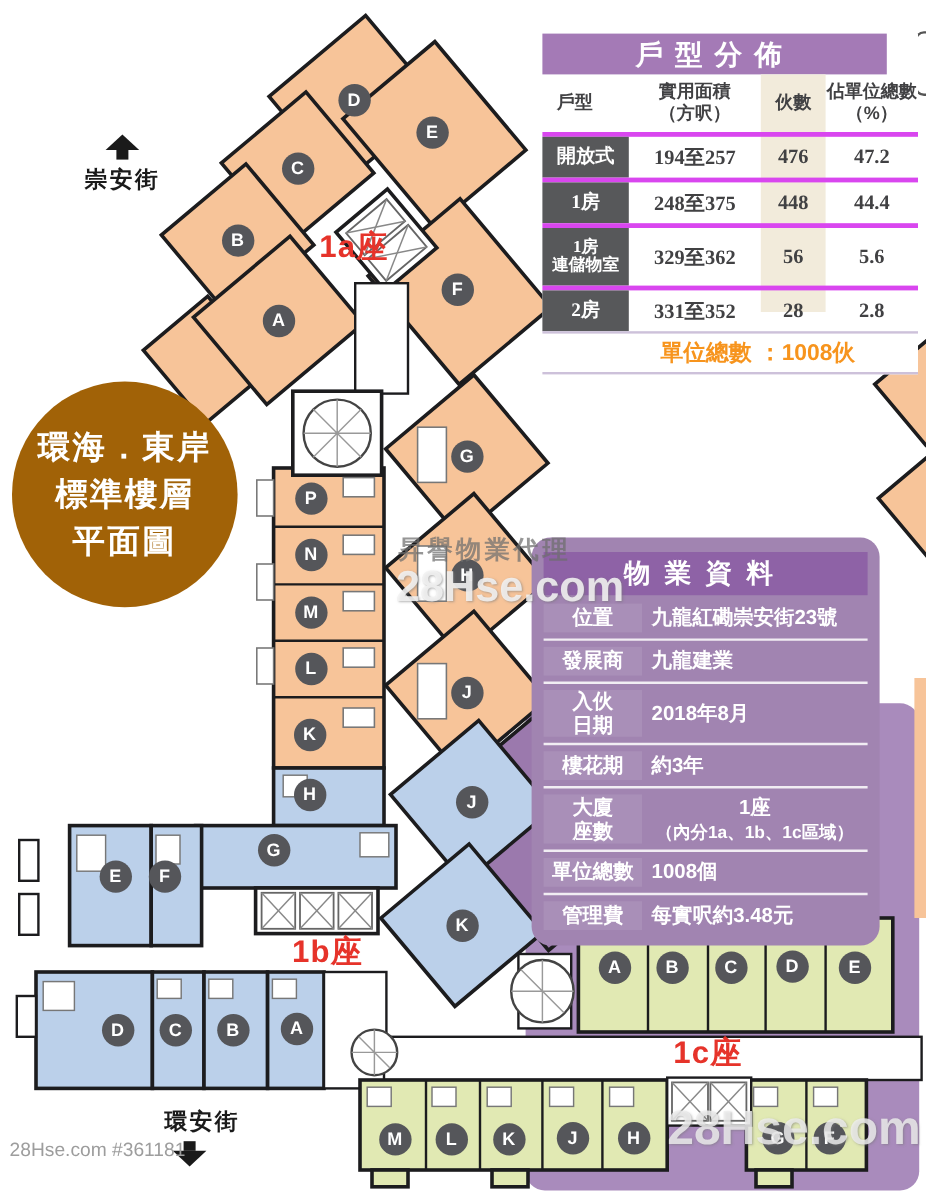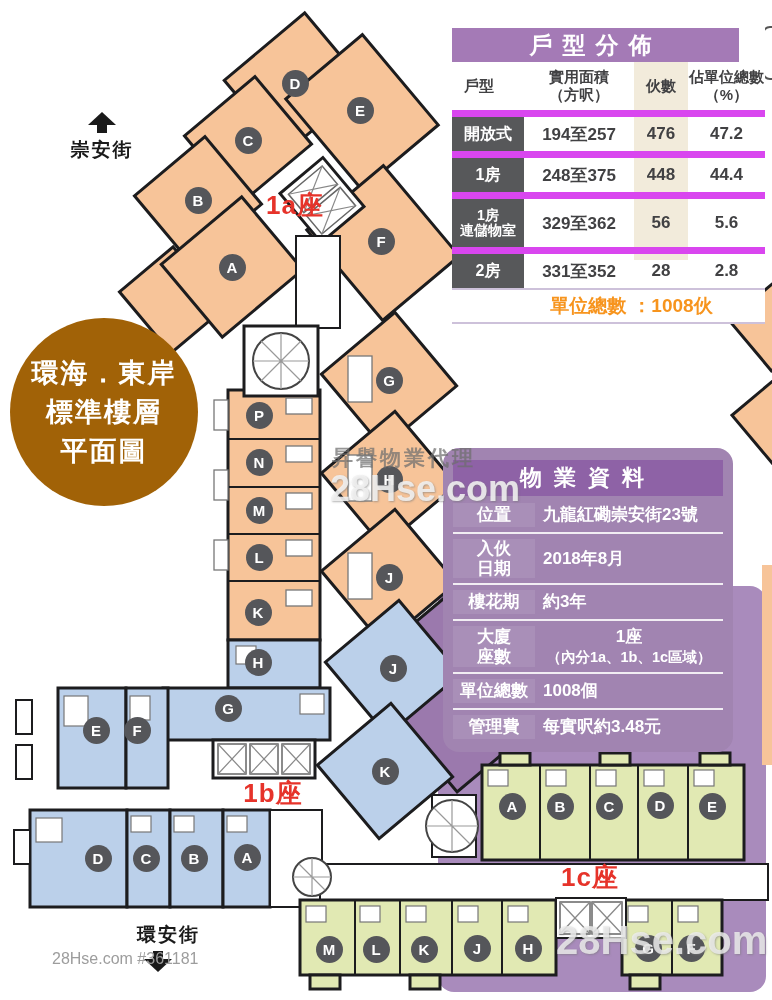--- a/index.html
+++ b/index.html
@@ -10,21 +10,21 @@
 
   
   .utable{position:absolute;left:452px;top:28px;width:313px;background:#fff;z-index:12;}
   .utitle{margin-right:26px;height:34px;background:#A47AB6;color:#fff;font-size:23px;
           font-weight:bold;text-align:center;line-height:34px;letter-spacing:10px;}
   .stripe{position:absolute;left:182px;top:34px;width:54px;height:198px;background:#F2EBDB;z-index:0;}
   .uhead,.urow{display:grid;grid-template-columns:72px 110px 54px 1fr;position:relative;z-index:1;align-items:center;}
   .uhead{height:48px;color:#414143;font-weight:bold;font-size:15px;text-align:center;
          white-space:pre-line;line-height:1.18;}
   .uhead .c1{text-align:left;padding-left:12px;}
-  .urow{border-top:7px solid #d946ef;height:34px;}
+  .urow{border-top:4px solid #d946ef;height:34px;font-family:Liberation Serif, serif;}
   .urow.tall{height:48px;}
   .tname{background:#57585A;color:#fff;font-weight:bold;font-size:16px;height:100%;
          display:flex;align-items:center;justify-content:center;white-space:pre-line;
          text-align:center;line-height:1.1;}
   .urow.tall .tname{font-size:14px;}
   .tval{text-align:center;color:#414143;font-weight:bold;font-size:17px;}
   .ufoot{border-top:2px solid #CDC1DA;border-bottom:2px solid #CDC1DA;height:32px;display:flex;
          align-items:center;justify-content:center;gap:6px;color:#F7941D;font-weight:bold;
          font-size:19px;position:relative;z-index:1;padding-left:46px;}
 
@@ -60,21 +60,21 @@
           justify-content:center;z-index:10;}
   .street-top{position:absolute;left:56px;top:112px;width:92px;text-align:center;z-index:12;}
   .arrow-up{width:0;height:0;border-left:14px solid transparent;border-right:14px solid transparent;
             border-bottom:13px solid #1a1a1a;margin:0 auto;}
   .arrow-stem{width:10px;height:8px;background:#1a1a1a;margin:0 auto;}
   .street-name{font-size:19px;font-weight:bold;color:#1a1a1a;margin-top:4px;letter-spacing:2px;}
   .street-bottom{position:absolute;left:116px;top:922px;width:84px;text-align:right;z-index:28;}
   .arrow-down{width:0;height:0;border-left:14px solid transparent;border-right:14px solid transparent;
               border-top:13px solid #1a1a1a;margin:0 auto;}
   .wm{position:absolute;z-index:30;pointer-events:none;white-space:nowrap;}
-  #wm-bl{left:8px;top:950px;font-size:16px;color:#9D9D9D;margin-left:44px;}
+  #wm-bl{left:8px;top:950px;font-size:16px;color:#9D9D9D;}
   #wm-agency{left:332px;top:444px;font-size:21px;color:rgba(110,110,110,.72);letter-spacing:3px;font-weight:bold;}
   #wm-center{left:330px;top:468px;font-size:36px;font-weight:bold;color:rgba(242,242,242,.88);
              text-shadow:1px 1px 2px rgba(120,120,120,.55);}
   #wm-br{left:556px;top:918px;font-size:40px;font-weight:bold;color:rgba(238,238,238,.82);
          text-shadow:1px 1px 2px rgba(120,120,120,.5);}
   .corner-box{position:absolute;left:762px;top:26px;width:44px;height:50px;border:2px solid #555;
               border-radius:8px;background:#fff;z-index:5;}
 </style>
 </head>
 <body>
@@ -353,20 +353,26 @@
   <div class="panel">
     <div class="ptitle">物業資料</div>
     <div id="prows">
         <div class="prow">
           <div class="plabel">位置</div>
           <div>
             <div class="pval">九龍紅磡崇安街23號</div>
           </div>
         </div>
         <div class="prow">
+          <div class="plabel">發展商</div>
+          <div>
+            <div class="pval">九龍建業</div>
+          </div>
+        </div>
+        <div class="prow">
           <div class="plabel">入伙
 日期</div>
           <div>
             <div class="pval">2018年8月</div>
           </div>
         </div>
         <div class="prow">
           <div class="plabel">樓花期</div>
           <div>
             <div class="pval">約3年</div>

